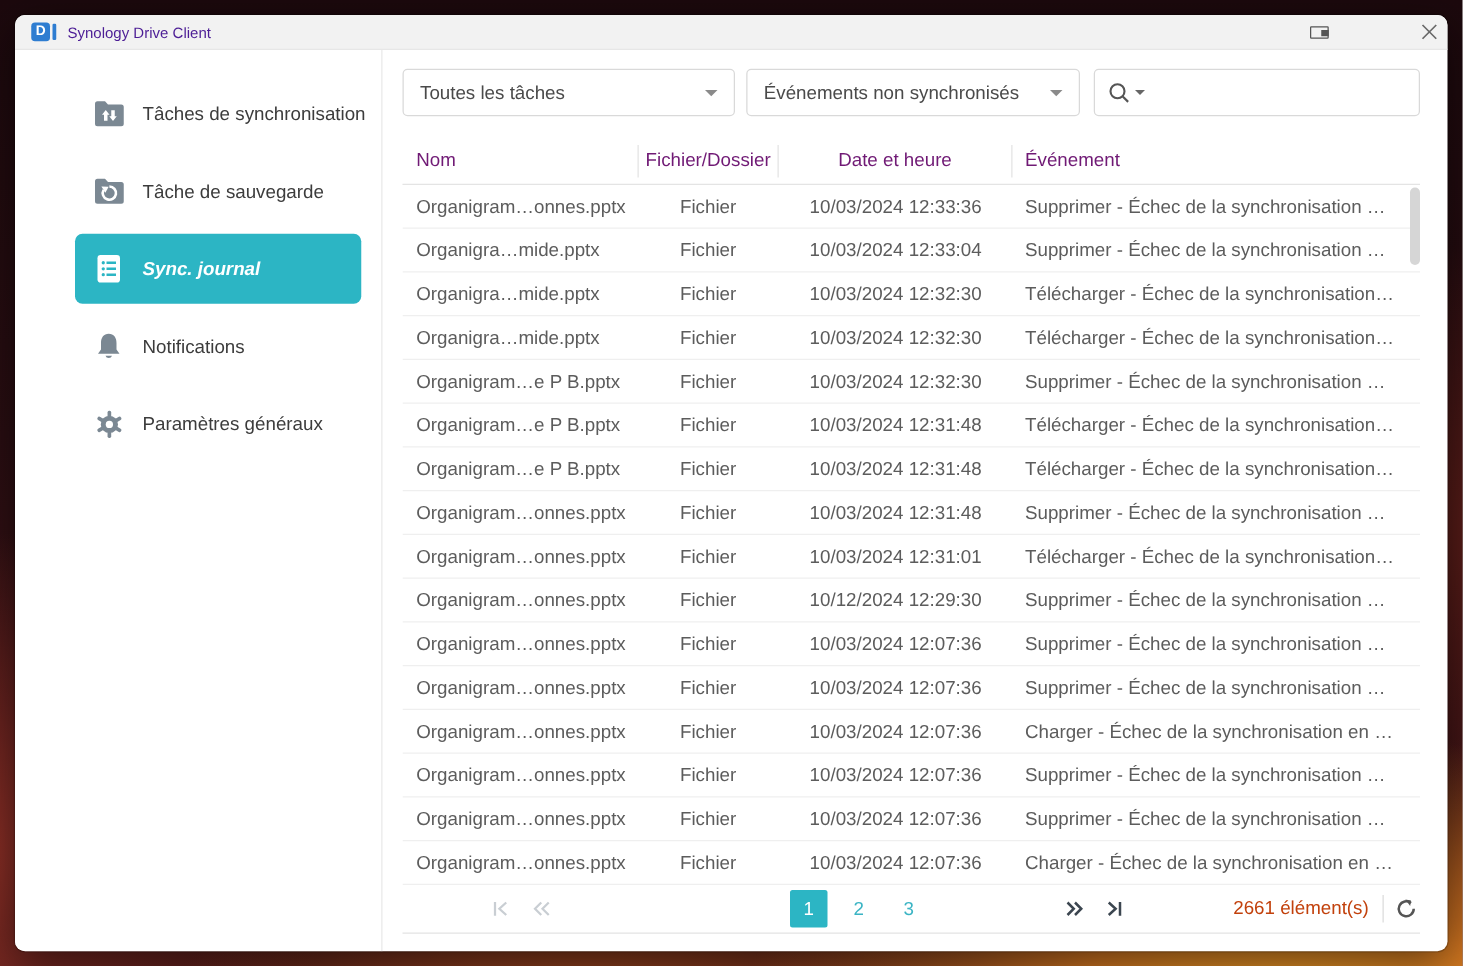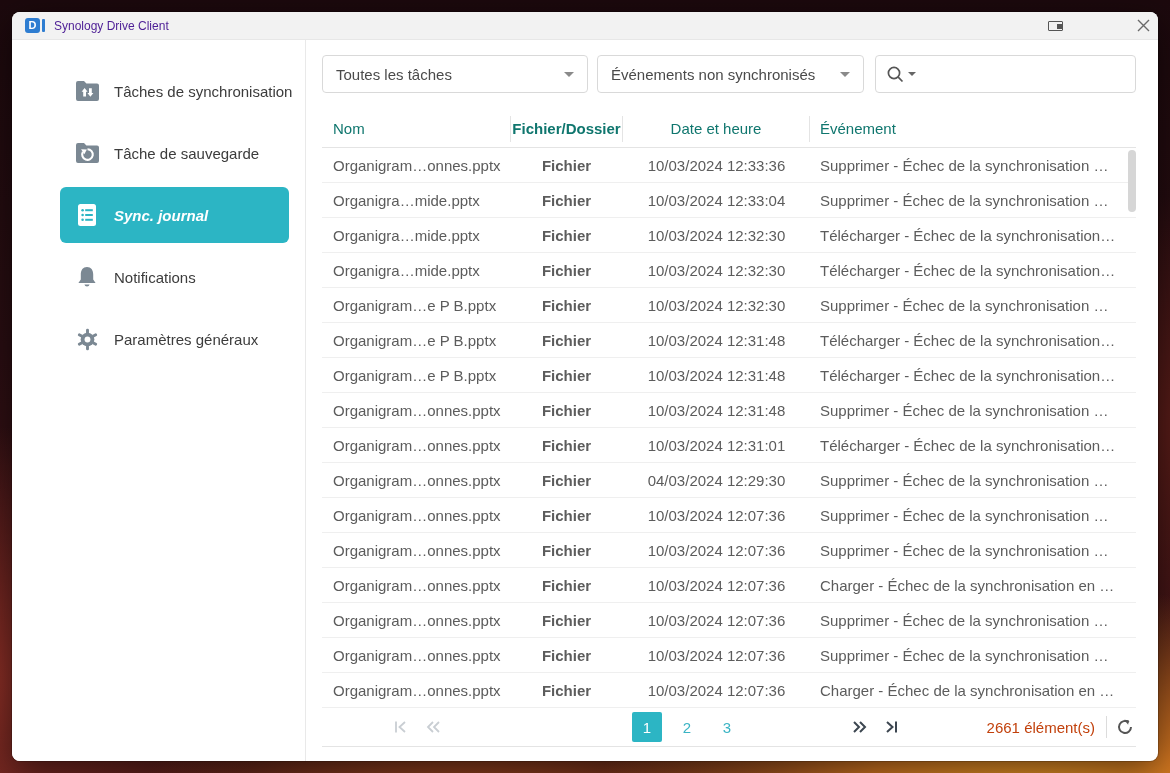--- a/index.html
+++ b/index.html
@@ -66,23 +66,23 @@
     background:#fff; display:flex; align-items:center; padding:0 10px;
   }
   .searchbox .scaret {
     width:0; height:0; border-left:4px solid transparent; border-right:4px solid transparent;
     border-top:4px solid #666; margin-left:3px;
   }
   .searchbox input { border:none; outline:none; flex:1; min-width:0; font-size:15px; margin-left:8px; font-family:inherit; }
   
   .table { margin-top:17px; flex:0 0 auto; }
   .thead { display:flex; height:38px; align-items:center; border-bottom:1px solid #e4e4e4; }
-  .th { font-size:15px; color:#0f766e; white-space:nowrap; overflow:hidden; cursor:pointer; height:26px; line-height:26px; }
+  .th { font-size:15px; color:#701a75; white-space:nowrap; overflow:hidden; cursor:pointer; height:26px; line-height:26px; }
   .c0 { width:188px; padding-left:11px; text-align:left; }
-  .c1 { width:113px; text-align:center;font-weight:bold; }
+  .c1 { width:113px; text-align:center; }
   .c2 { width:187px; text-align:center; }
   .c3 { flex:1; padding-left:10px; text-align:left; min-width:0; }
   .th.c1 { border-left:1px solid #e4e4e4; border-right:1px solid #e4e4e4; }
   .th.c2 { border-right:1px solid #e4e4e4;text-align:center; }
   .tbody { position:relative; height:560px; overflow:hidden; }
   .trow { display:flex; align-items:center; height:35px; border-bottom:1px solid #efefef; cursor:default; }
   .td { font-size:15px; color:#5c5c5c; white-space:nowrap; overflow:hidden; }
   .scroll-thumb { position:absolute; right:0; top:2px; width:8px; height:62px; background:#d6d6d6; border-radius:4px; cursor:pointer; }
   
   .pagination { position:relative; height:39px; border-bottom:1px solid #e4e4e4; flex:0 0 auto; }
@@ -273,21 +273,21 @@
             </div>
             <div class="trow">
               <div class="td c0">Organigram…onnes.pptx</div>
               <div class="td c1">Fichier</div>
               <div class="td c2">10/03/2024 12:31:01</div>
               <div class="td c3">Télécharger - Échec de la synchronisation…</div>
             </div>
             <div class="trow">
               <div class="td c0">Organigram…onnes.pptx</div>
               <div class="td c1">Fichier</div>
-              <div class="td c2">04/03/2024 12:29:30</div>
+              <div class="td c2">10/12/2024 12:29:30</div>
               <div class="td c3">Supprimer - Échec de la synchronisation …</div>
             </div>
             <div class="trow">
               <div class="td c0">Organigram…onnes.pptx</div>
               <div class="td c1">Fichier</div>
               <div class="td c2">10/03/2024 12:07:36</div>
               <div class="td c3">Supprimer - Échec de la synchronisation …</div>
             </div>
             <div class="trow">
               <div class="td c0">Organigram…onnes.pptx</div>

